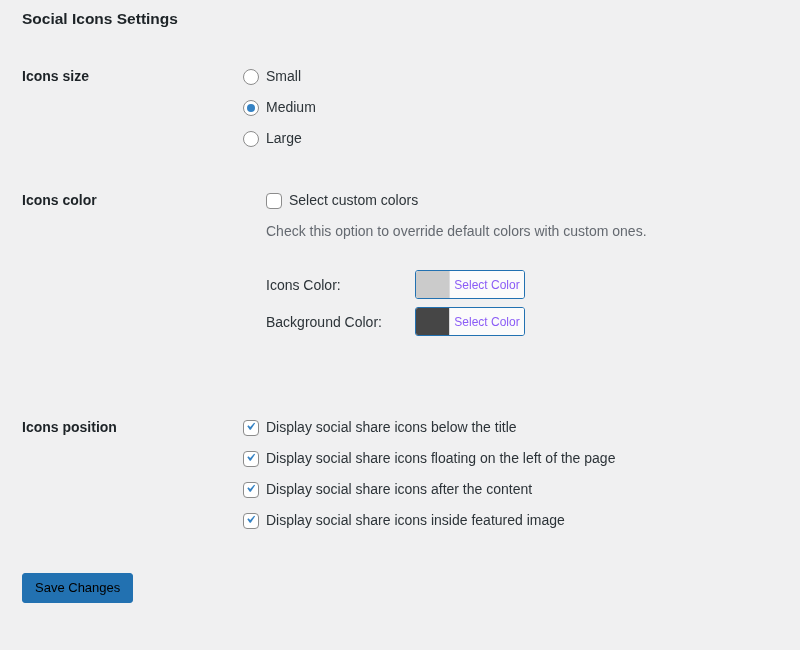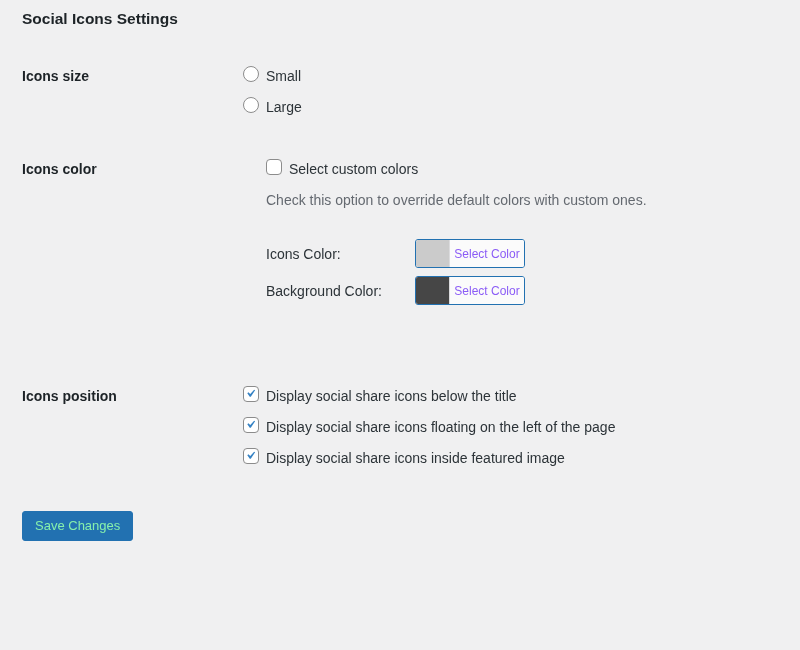--- a/index.html
+++ b/index.html
@@ -29,20 +29,21 @@
     flex-shrink: 0;
     font-size: 14px;
     font-weight: bold;
     color: #1d2327;
     line-height: 21px;
   }
   .row-control { flex: 1; }
 
   .option-row {
     display: flex;
+    align-items: center;
     margin-bottom: 10px;
     cursor: pointer;
     line-height: 21px;
     height: 21px;
   }
   .option-row:last-child { margin-bottom: 0; }
   .option-label { font-size: 14px; color: #2c3338; }
 
   .radio {
     width: 16px; height: 16px;
@@ -120,21 +121,21 @@
 
   .save-button {
     margin-top: 42px;
     margin-left: 22px;
     display: inline-block;
     height: 30px;
     padding: 0 12px;
     background: #2271b1;
     border: 1px solid #2271b1;
     border-radius: 3px;
-    color: #86efac;
+    color: #000000;
     font-size: 13px;
     font-family: "Liberation Sans", sans-serif;
     cursor: pointer;
     line-height: 28px;
   }
 </style>
 </head>
 <body>
 
 
@@ -142,20 +143,26 @@
 <div class="page">
 
   <h2 class="page-title">Social Icons Settings</h2>
 
   <div class="form-row row-size">
     <div class="row-label">Icons size</div>
     <div class="row-control">
       <label class="option-row">
         <span class="radio"></span>
         <span class="option-label">Small</span>
+      </label>
+      <label class="option-row">
+        <span class="radio checked">
+            <span class="dot"></span>
+          </span>
+        <span class="option-label">Medium</span>
       </label>
       <label class="option-row">
         <span class="radio"></span>
         <span class="option-label">Large</span>
       </label>
     </div>
   </div>
 
   <div class="form-row row-color">
     <div class="row-label">Icons color</div>
@@ -205,20 +212,28 @@
             </svg>
         </span>
         <span class="option-label">Display social share icons floating on the left of the page</span>
       </label>
       <label class="option-row">
         <span class="checkbox checked">
           <svg class="check" viewBox="0 0 20 20">
               <path d="M14.83 4.89l1.34.94-5.81 8.38H9.02L5.78 9.67l1.34-1.25 2.57 2.4z" fill="#3582c4"></path>
             </svg>
         </span>
+        <span class="option-label">Display social share icons after the content</span>
+      </label>
+      <label class="option-row">
+        <span class="checkbox checked">
+          <svg class="check" viewBox="0 0 20 20">
+              <path d="M14.83 4.89l1.34.94-5.81 8.38H9.02L5.78 9.67l1.34-1.25 2.57 2.4z" fill="#3582c4"></path>
+            </svg>
+        </span>
         <span class="option-label">Display social share icons inside featured image</span>
       </label>
     </div>
   </div>
 
 </div>
 
 <button class="save-button">Save Changes</button>
 
 

